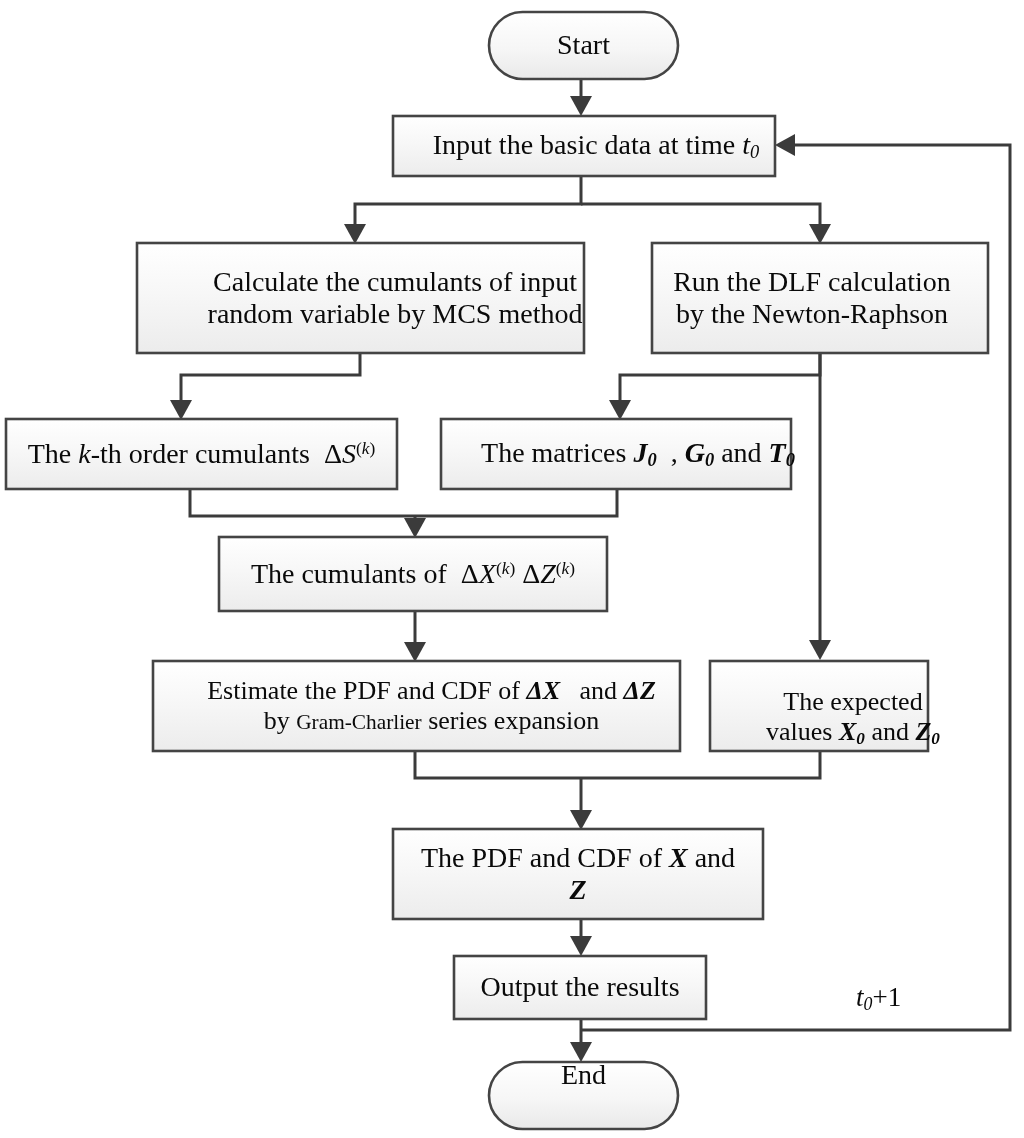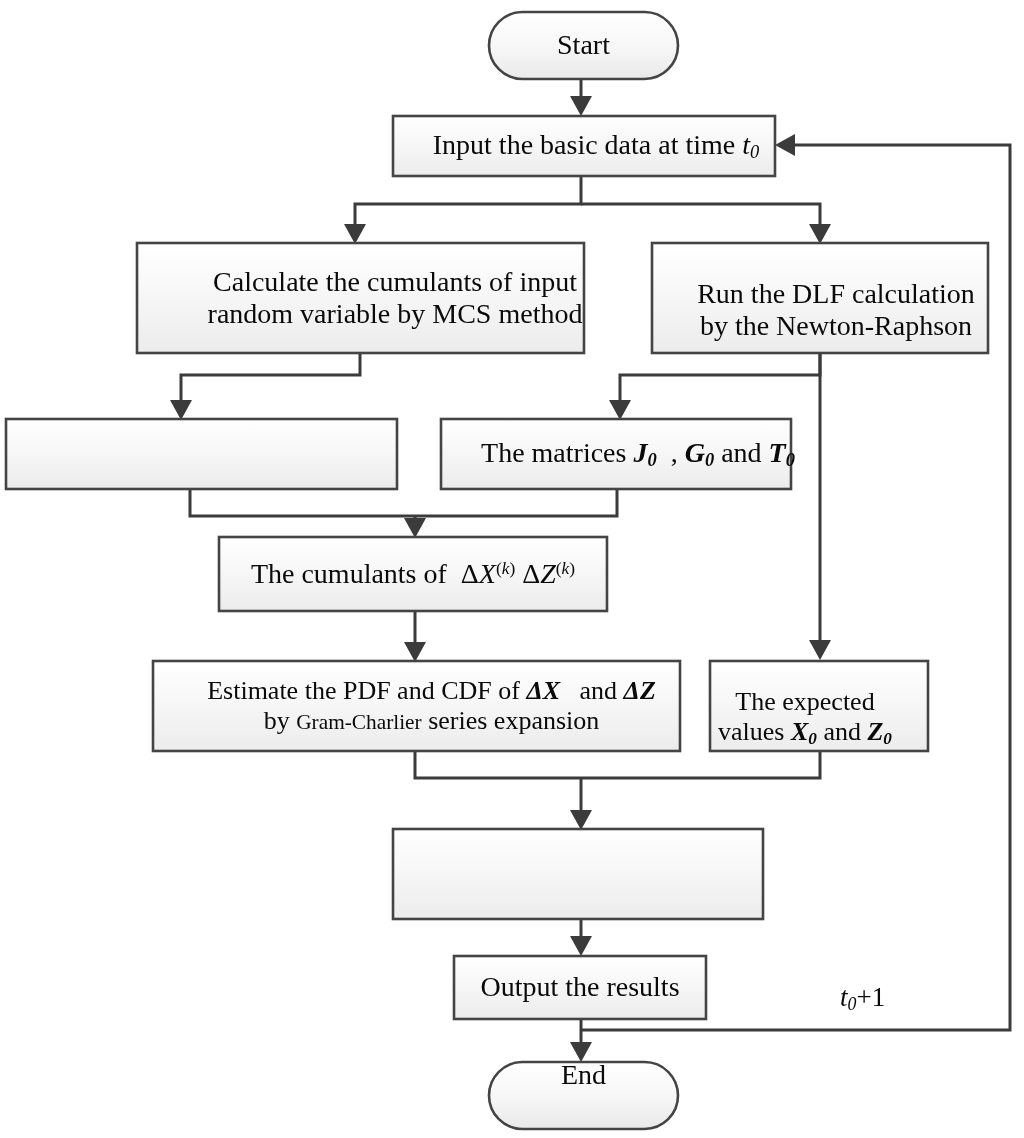--- a/index.html
+++ b/index.html
@@ -55,20 +55,21 @@
   }
   .lbl-inner { width: 100%; padding: 0 6px; box-sizing: border-box; }
   .t-28 { font-size: 28px; }
   .t-26 { font-size: 26px; }
   .loop-label {
     position: absolute;
     font-size: 27px;
     font-style: italic;
     font-family: "Liberation Serif", "DejaVu Serif", serif;
     color: #0a0a0a;
+    margin-left: 16px;
   }
   i.mv { font-style: italic; }
   b.bv { font-weight: bold; font-style: italic; }
   sub.s { font-size: 0.66em; font-style: italic; vertical-align: -0.22em; }
   sup.s { font-size: 0.62em; vertical-align: 0.52em; font-style: normal; }
   .small-cap { font-size: 0.82em; }
 </style>
 </head>
 <body>
 
@@ -179,41 +180,47 @@
   </div>
 
   <div class="node-label t-28" style="left:393px; top:116px; width:382px; height:60px;padding-left:12px;">
     <span class="lbl-inner">Input the basic data at time&nbsp;<i class="mv">t<sub class="s">0</sub></i></span>
   </div>
 
   <div class="node-label t-28" style="left:137px; top:243px; width:516px; height:110px;">
     <span class="lbl-inner">Calculate the cumulants of input<br>random variable by MCS method</span>
   </div>
 
-  <div class="node-label t-28" style="left:652px; top:243px; width:368px; height:110px;margin-top:12px;">
+  <div class="node-label t-28" style="left:628px; top:243px; width:368px; height:110px;">
     <span class="lbl-inner">Run the DLF calculation<br>by the Newton-Raphson</span>
   </div>
 
+  <div class="node-label t-28" style="left:6px; top:419px; width:391px; height:70px;">
+    <span class="lbl-inner">The <i class="mv">k</i>-th order cumulants&nbsp; Δ<i class="mv">S</i><sup class="s">(<i class="mv">k</i>)</sup></span>
+  </div>
 
   <div class="node-label t-28" style="left:441px; top:419px; width:350px; height:70px;padding-left:22px;">
     <span class="lbl-inner">The matrices <b class="bv">J<sub class="s">0</sub></b>&nbsp; , <b class="bv">G<sub class="s">0</sub></b> and <b class="bv">T<sub class="s">0</sub></b></span>
   </div>
 
   <div class="node-label t-28" style="left:219px; top:537px; width:388px; height:74px;">
     <span class="lbl-inner">The cumulants of&nbsp; Δ<i class="mv">X</i><sup class="s">(<i class="mv">k</i>)</sup> Δ<i class="mv">Z</i><sup class="s">(<i class="mv">k</i>)</sup></span>
   </div>
 
   <div class="node-label t-26" style="left:153px; top:661px; width:557px; height:90px;">
     <span class="lbl-inner">Estimate the PDF and CDF of <b class="bv">ΔX</b>&nbsp;&nbsp; and <b class="bv">ΔZ</b><br>by <span class="small-cap">Gram-Charlier</span> series expansion</span>
   </div>
 
-  <div class="node-label t-26" style="left:696px; top:661px; width:218px; height:114px;">
+  <div class="node-label t-26" style="left:744px; top:661px; width:218px; height:114px;">
     <span class="lbl-inner">The expected<br>values <b class="bv">X<sub class="s">0</sub></b> and <b class="bv">Z<sub class="s">0</sub></b></span>
   </div>
 
+  <div class="node-label t-28" style="left:393px; top:829px; width:370px; height:90px;">
+    <span class="lbl-inner">The PDF and CDF of <b class="bv">X</b> and<br><b class="bv">Z</b></span>
+  </div>
 
   <div class="node-label t-28" style="left:454px; top:956px; width:252px; height:63px;">
     <span class="lbl-inner">Output the results</span>
   </div>
 
   <div class="node-label t-28" style="left:489px; top:1034px; width:189px; height:83px;">
     <span class="lbl-inner">End</span>
   </div>
 
   <div class="loop-label" style="left:840px; top:982px;">

